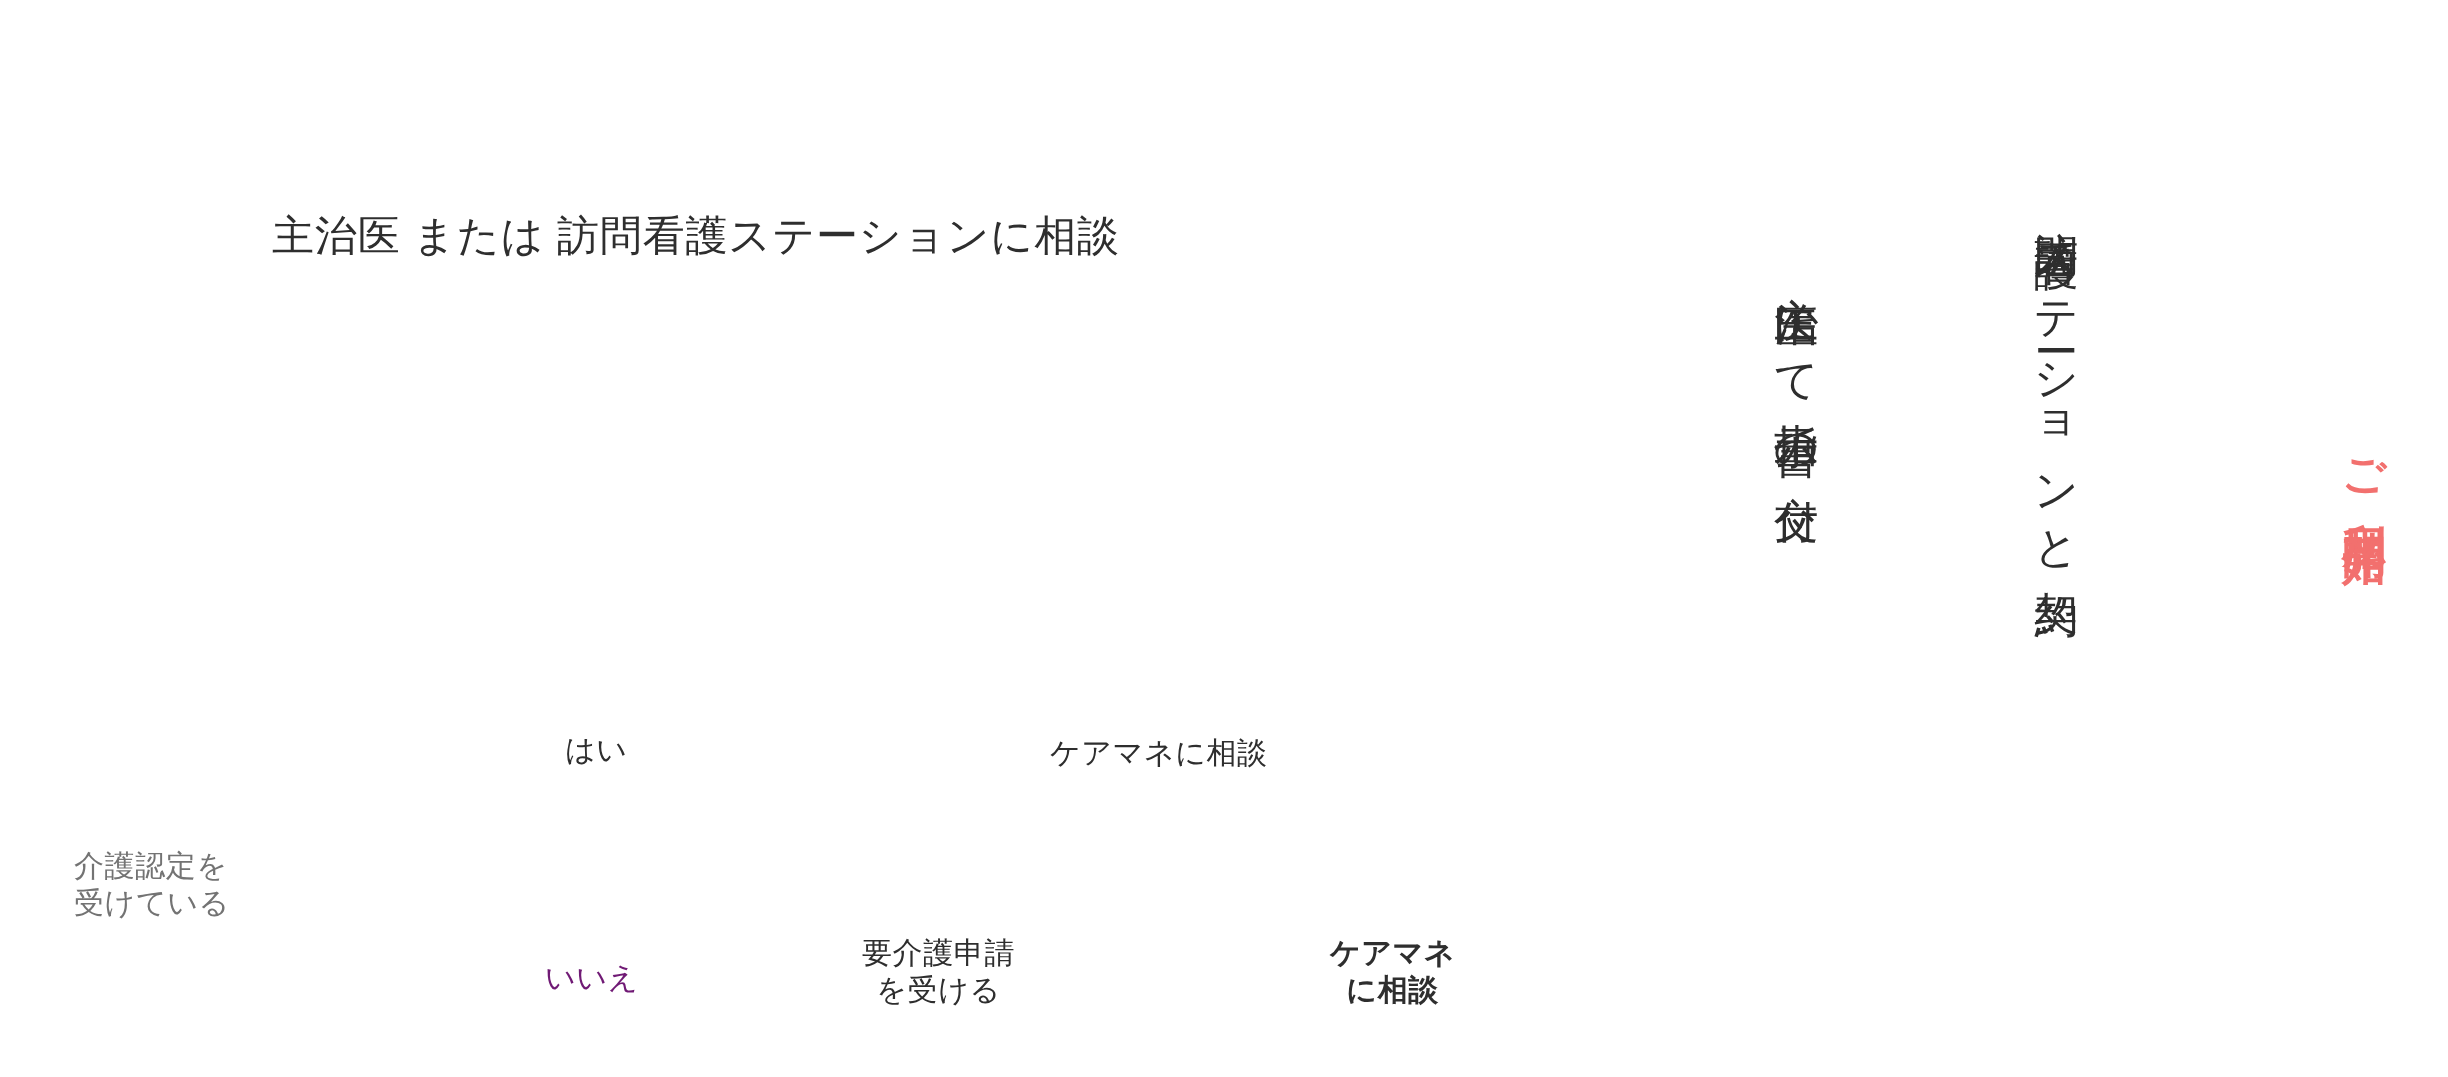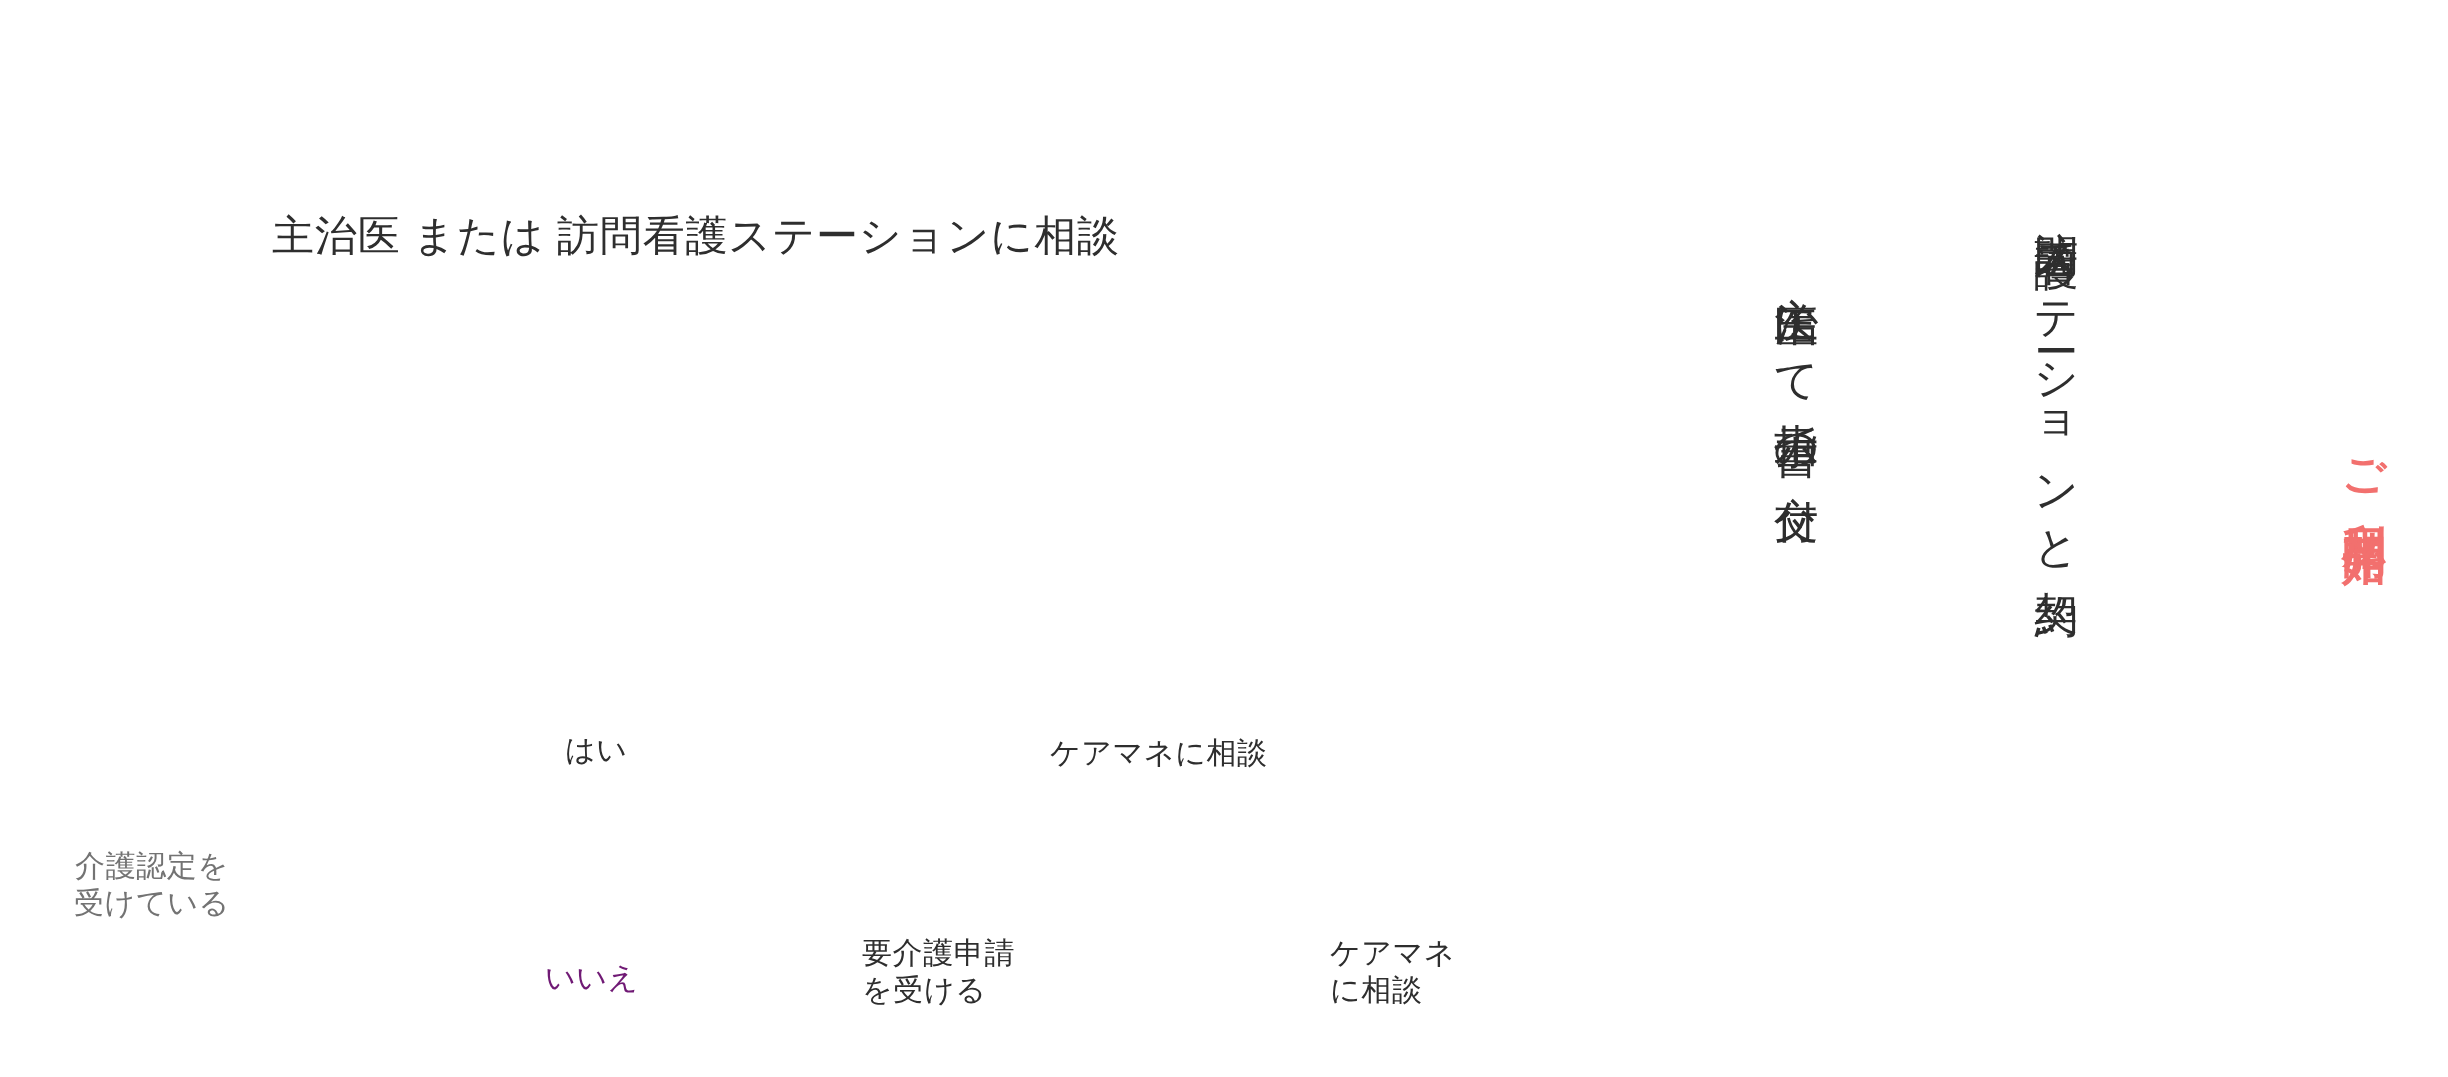--- a/index.html
+++ b/index.html
@@ -24,24 +24,24 @@
     color: #2e2e2e;
     font-weight: 400;
     white-space: pre;
     letter-spacing: 0.02em;
   }
   
   .h-node {
     line-height: 1.22;
   }
   .h-center {
-    text-align: left;
+    text-align: center;
   }
   .h-left {
-    text-align: center;
+    text-align: left;
   }
   
   .v-node {
     writing-mode: vertical-rl;
     text-orientation: upright;
     -webkit-writing-mode: vertical-rl;
     -ms-writing-mode: tb-rl;
     line-height: 1.22;
     letter-spacing: 0.12em;
   }
@@ -75,21 +75,21 @@
 
   <div class="node h-node h-left size-md" id="node-yes" style="color: rgb(46, 46, 46);">はい</div>
 
   <div class="node h-node h-left size-md" id="node-no" style="color: #701a75;">いいえ</div>
 
   <div class="node h-node h-left size-md" id="node-caremgr-top" style="color: rgb(46, 46, 46); margin-left: 36px;">ケアマネに相談</div>
 
   <div class="node h-node h-center size-md" id="node-apply-care" style="color: rgb(46, 46, 46);">要介護申請
 を受ける</div>
 
-  <div class="node h-node h-center size-md" id="node-caremgr-bottom" style="color: rgb(46, 46, 46);">ケアマネ
+  <div class="node h-node h-center size-md" id="node-caremgr-bottom" style="color: rgb(46, 46, 46); font-weight: bold;">ケアマネ
 に相談</div>
 
   <div class="node v-node size-vert" id="node-doctor-order" style="color: rgb(46, 46, 46);">主治医にて指示書の交付</div>
 
   <div class="node v-node size-vert" id="node-station-contract" style="color: rgb(46, 46, 46);">訪問看護ステーションと契約</div>
 
   <div class="node v-node size-vert accent" id="node-start-service" style="color: rgb(242, 112, 110);">ご利用開始</div>
 
 </div>
 

